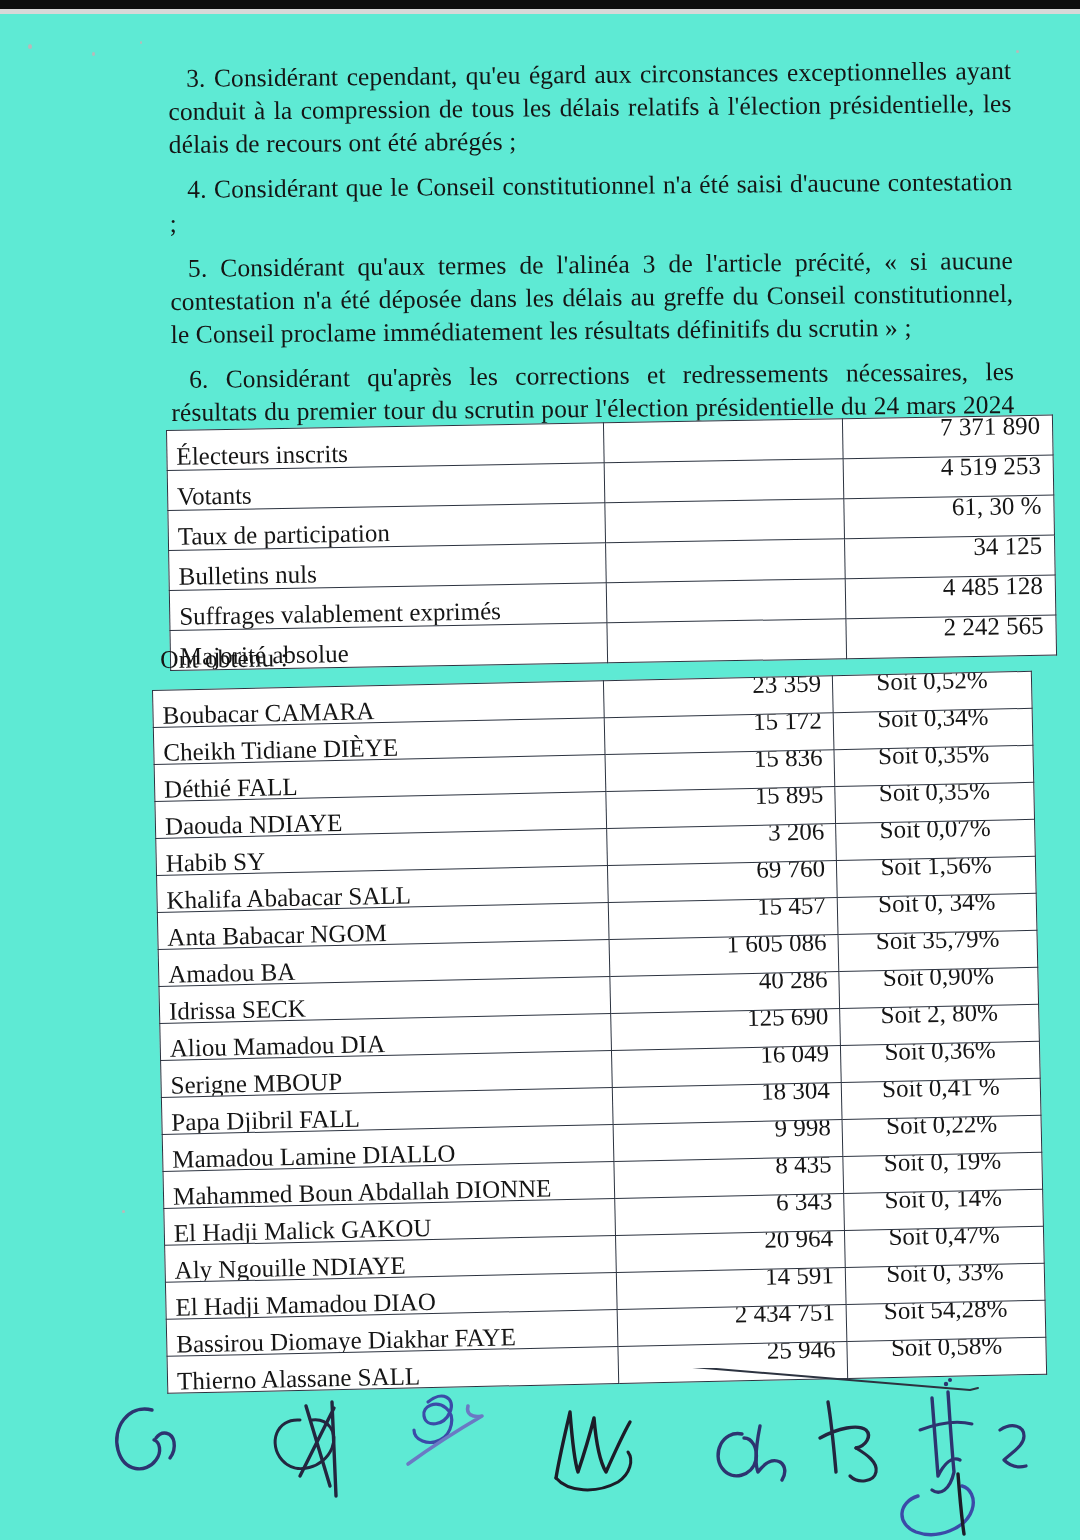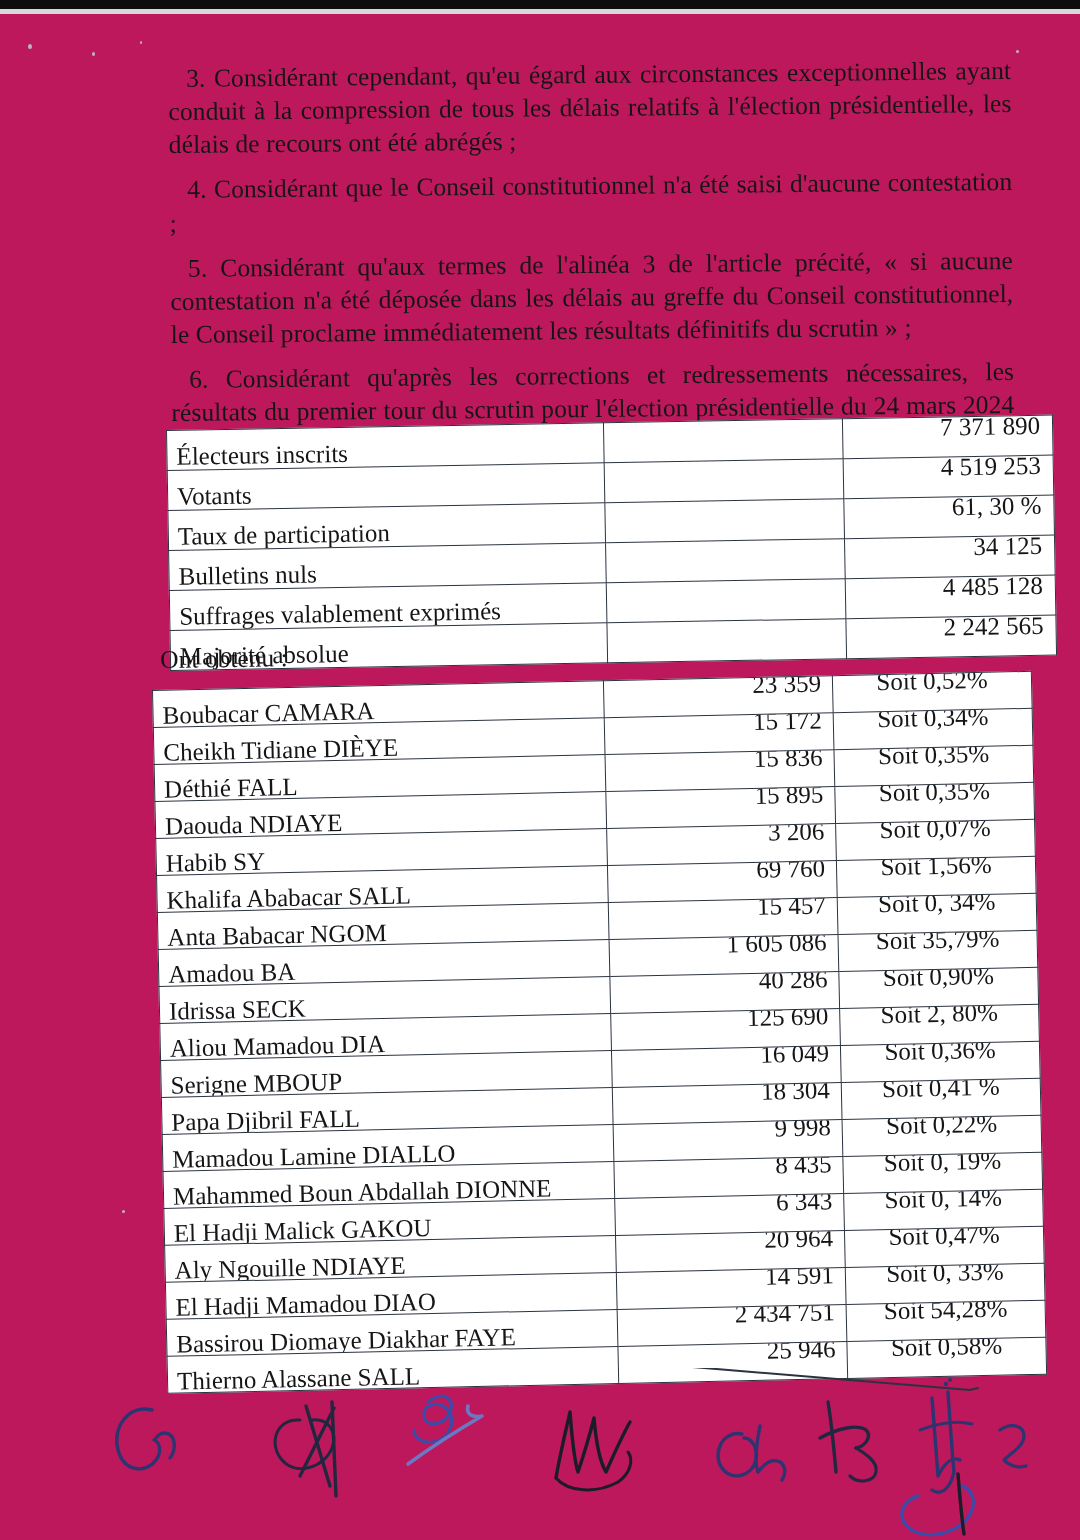--- a/index.html
+++ b/index.html
@@ -5,21 +5,21 @@
 <style>
   html, body {
     margin: 0;
     padding: 0;
     background: #ffffff;
   }
   #page {
     position: relative;
     width: 1080px;
     height: 1540px;
-    background: #be185d;
+    background: #5eead4;
     overflow: hidden;
     font-family: "Liberation Serif", "DejaVu Serif", serif;
     color: #151515;
   }
 
   
   .scan-top-bar {
     position: absolute;
     top: 0; left: 0;
     width: 1080px; height: 9px;

